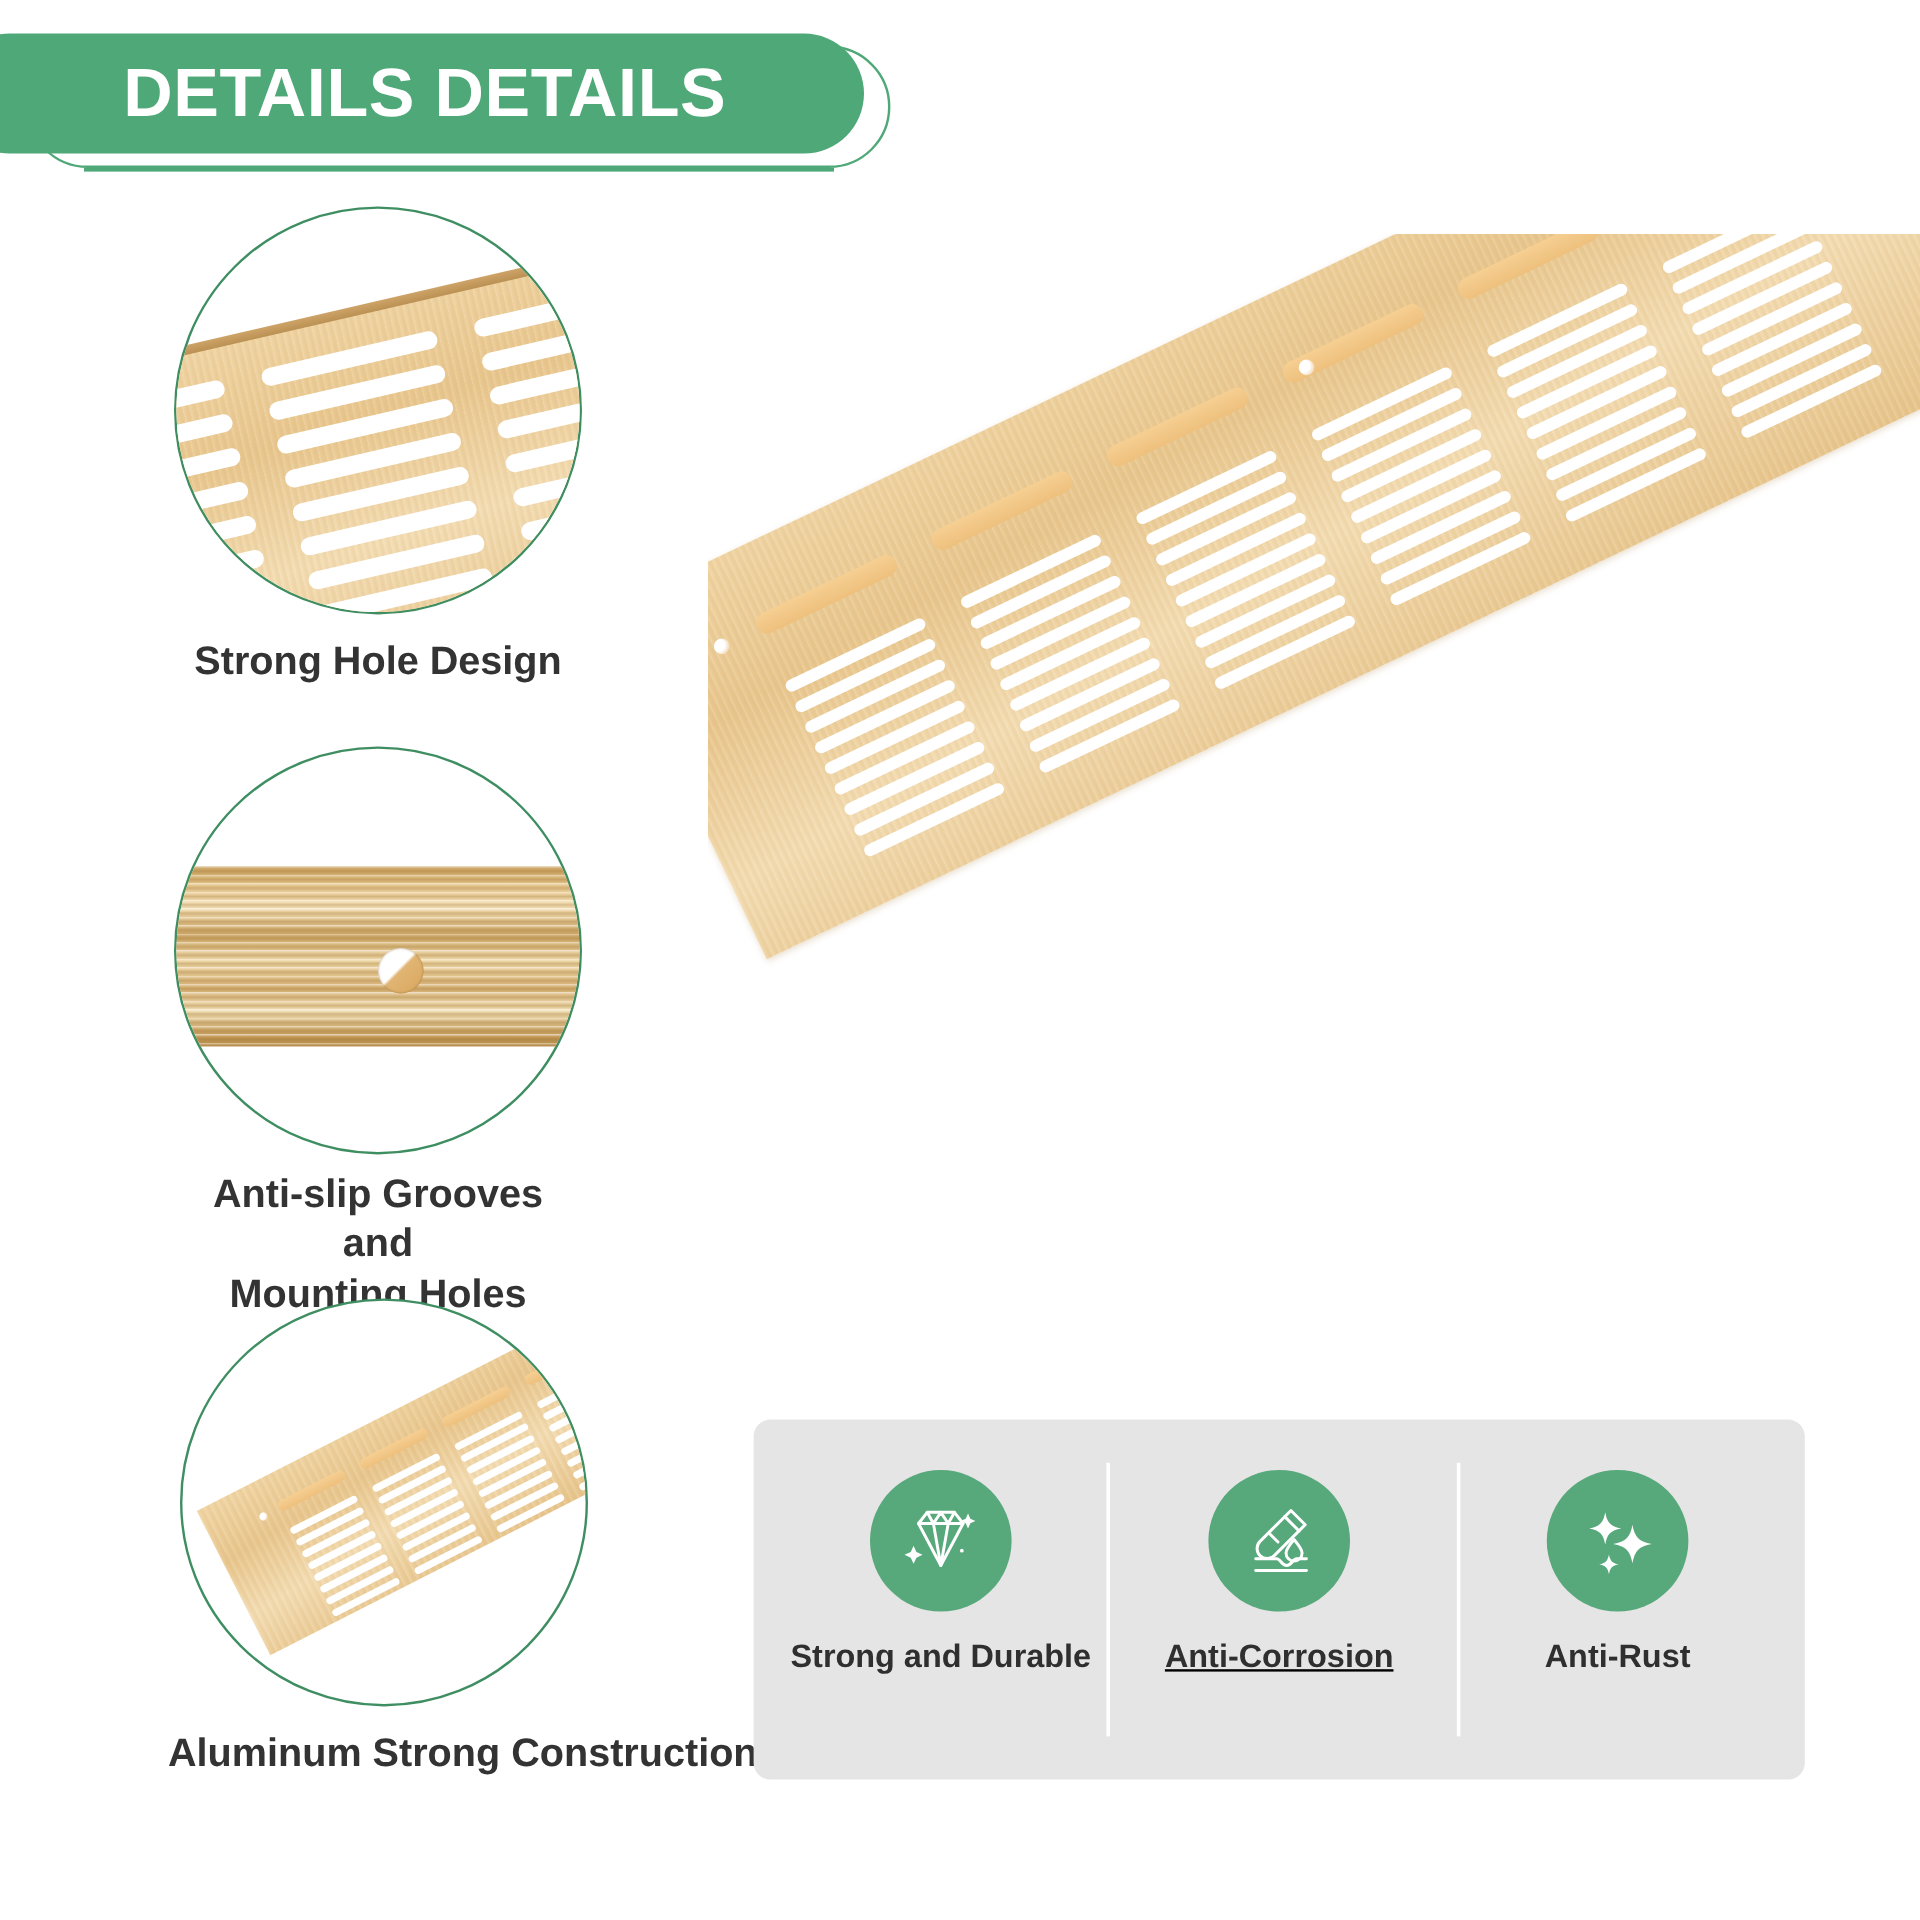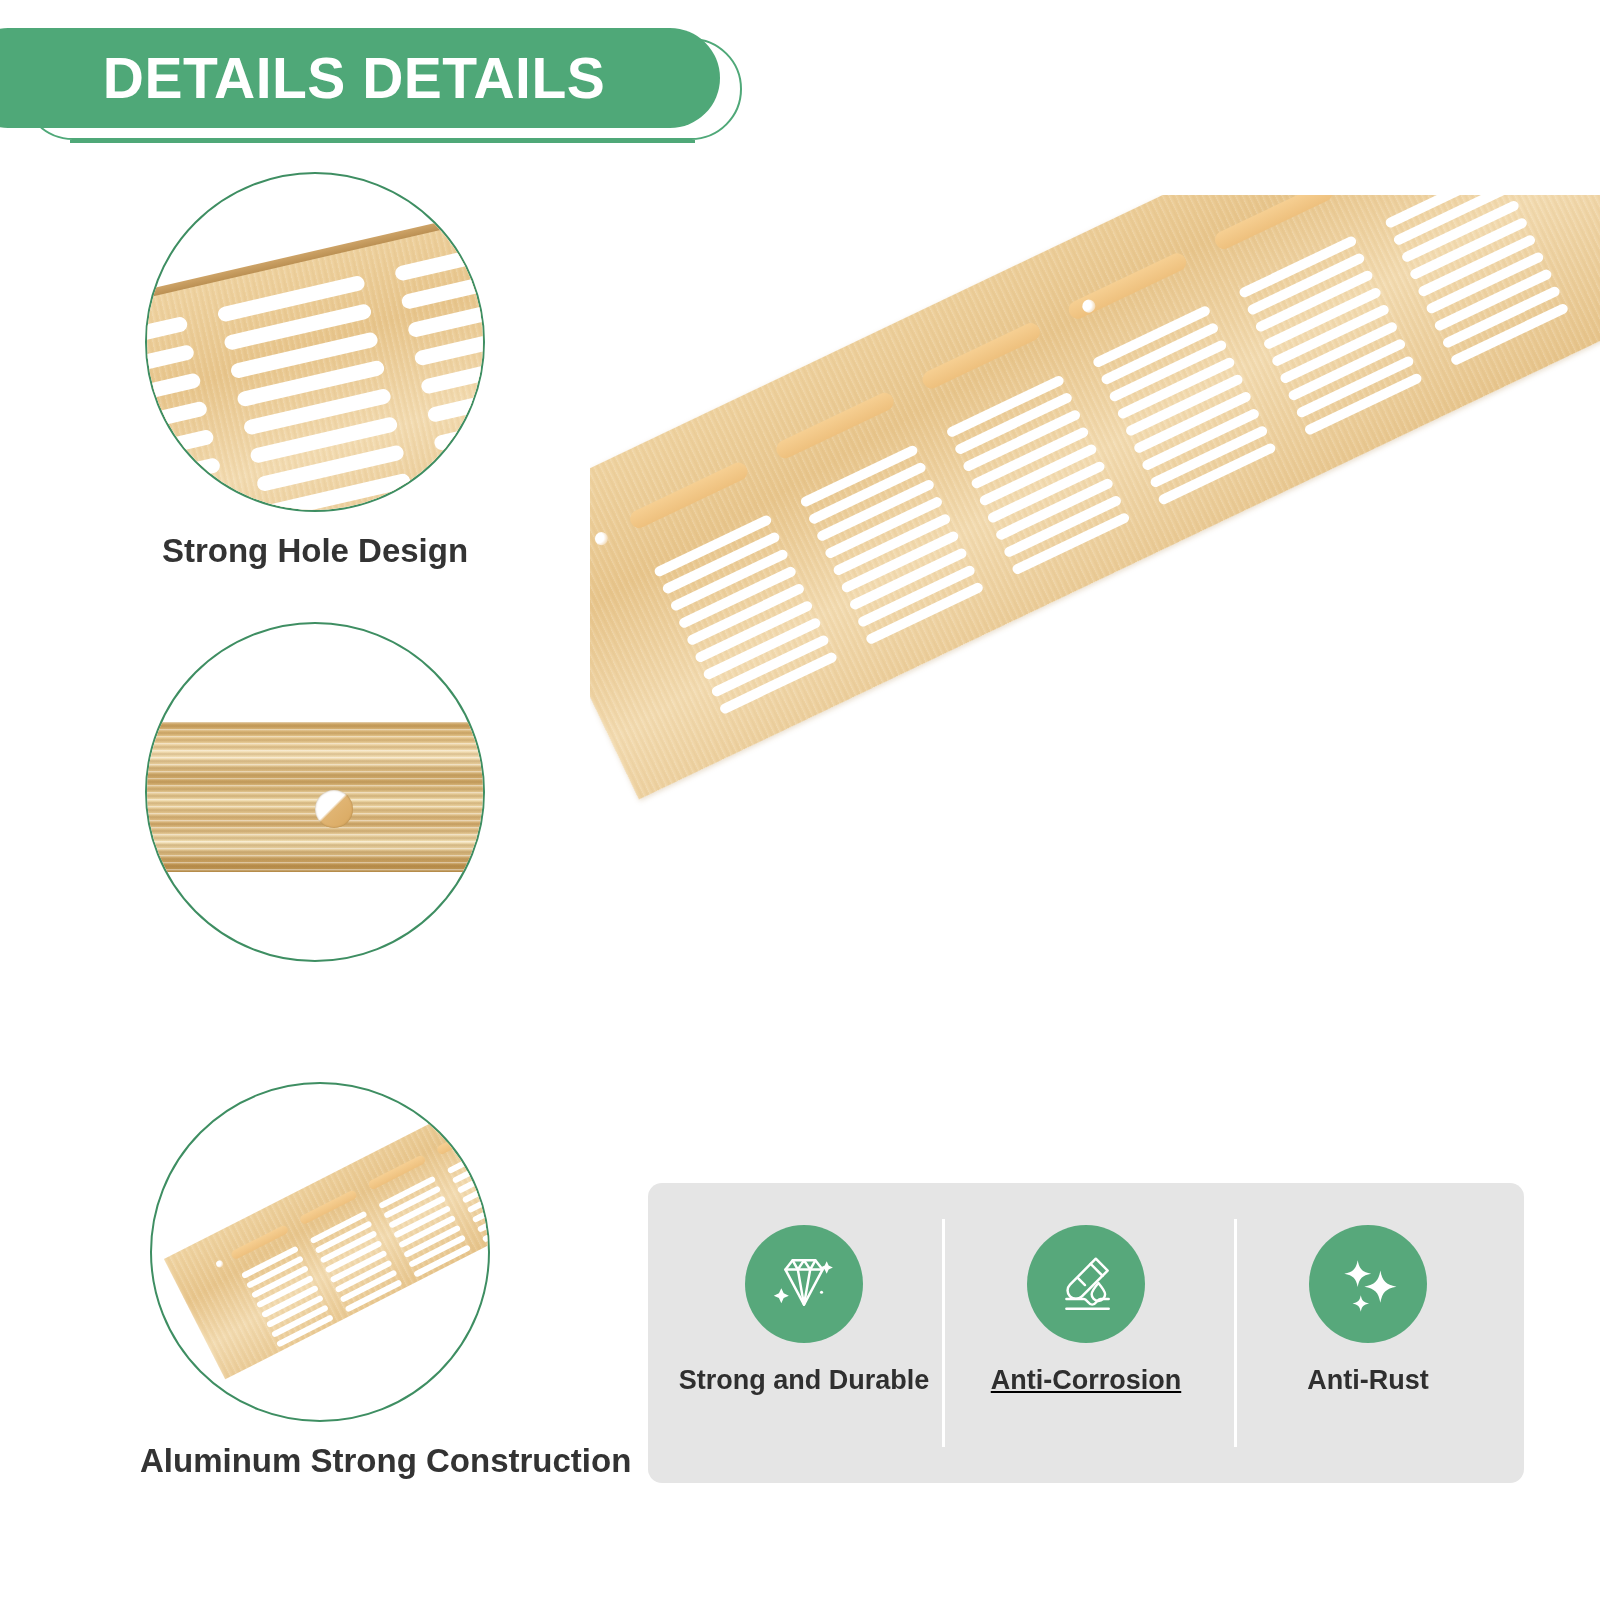--- a/index.html
+++ b/index.html
@@ -222,21 +222,21 @@
   #hero-plate {
     position: absolute;
     left: 0; top: 0;
     width: 1180px; height: 320px;
     box-shadow: 0 2px 5px rgba(170,130,70,0.25);
   }
 
   
   #benefits-panel {
     position: absolute;
-    left: 648px;
+    left: 628px;
     top: 1183px;
     width: 876px;
     height: 300px;
     background: #e5e5e5;
     border-radius: 14px;
   }
   .benefit-item {
     position: absolute;
     top: 42px;
     width: 292px;
@@ -310,20 +310,24 @@
         </div>
     </div>
   </div>
   <div class="detail-caption" id="caption-grill">Strong Hole Design</div>
 </div>
 
 <div class="detail-card" id="card-grooves">
   <div class="detail-circle" id="circle-grooves">
     <div id="grooves-macro"></div>
     <div id="grooves-hole"></div>
+  </div>
+  <div class="detail-caption" id="caption-grooves">
+    <div>Anti-slip Grooves and</div>
+    <div>Mounting Holes</div>
   </div>
 </div>
 
 <div class="detail-card" id="card-alloy">
   <div class="detail-circle" id="circle-alloy">
     <div id="alloy-macro">
       <div class="vent-plate" id="alloy-plate">
           <div class="slot-gold" style="left: 62px; top: 24px; width: 62px; height: 9px;"></div>
           <div class="slot" style="left: 62px; top: 48px; width: 62px; height: 6px;"></div>
           <div class="slot" style="left: 62px; top: 59px; width: 62px; height: 6px;"></div>

